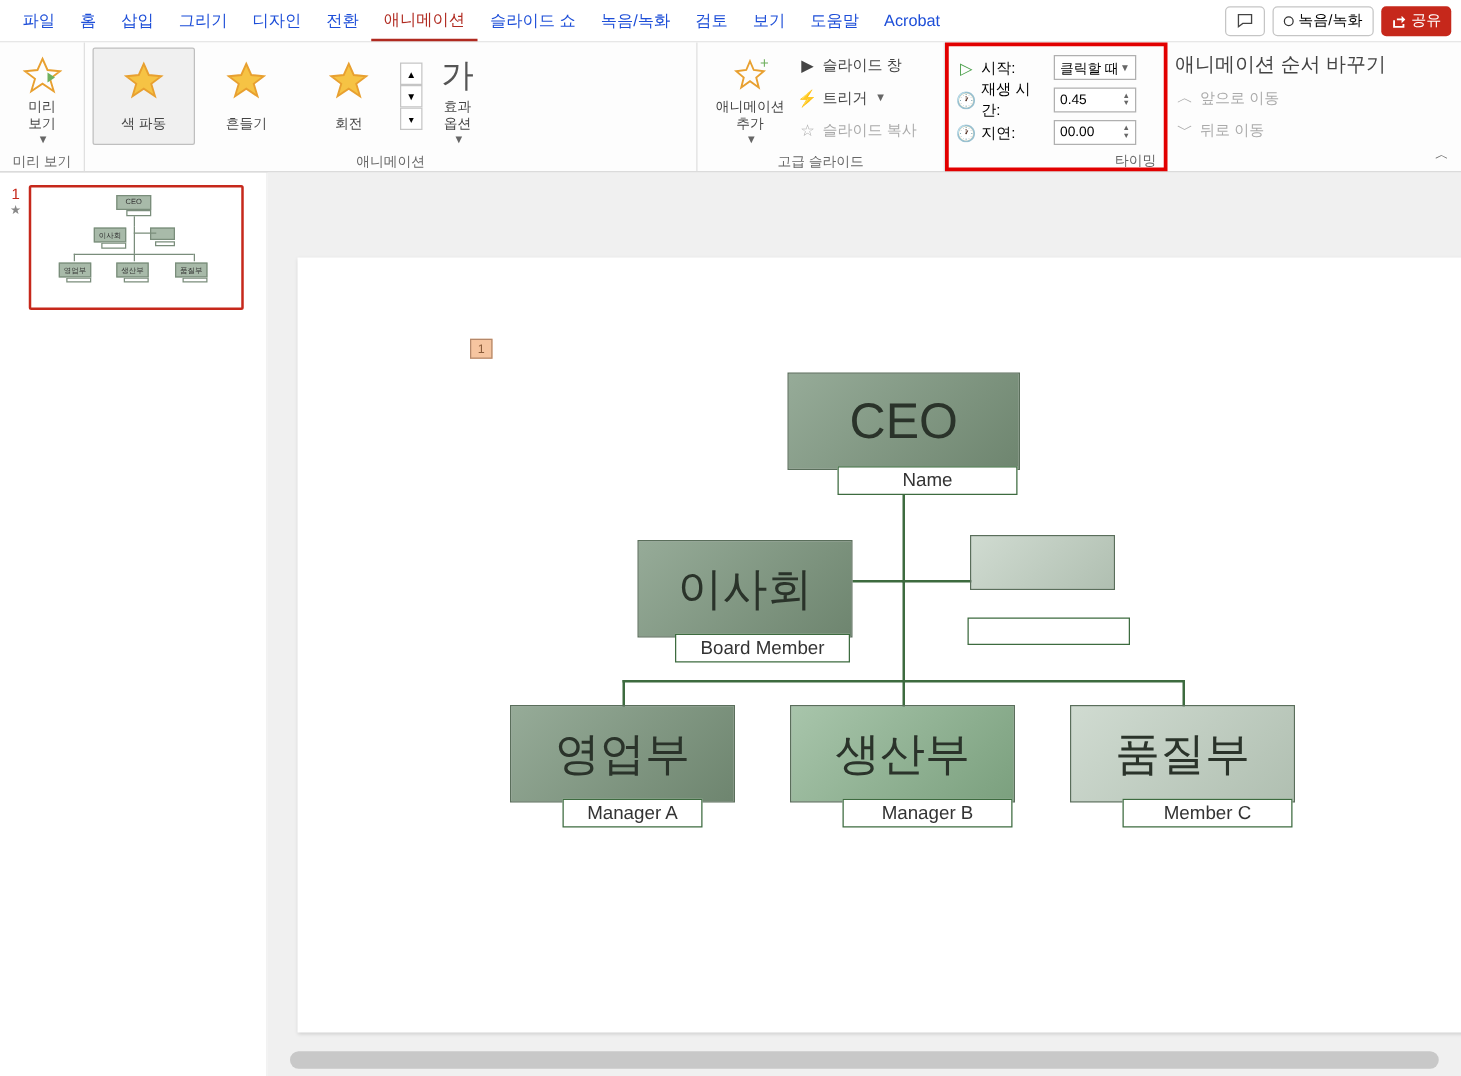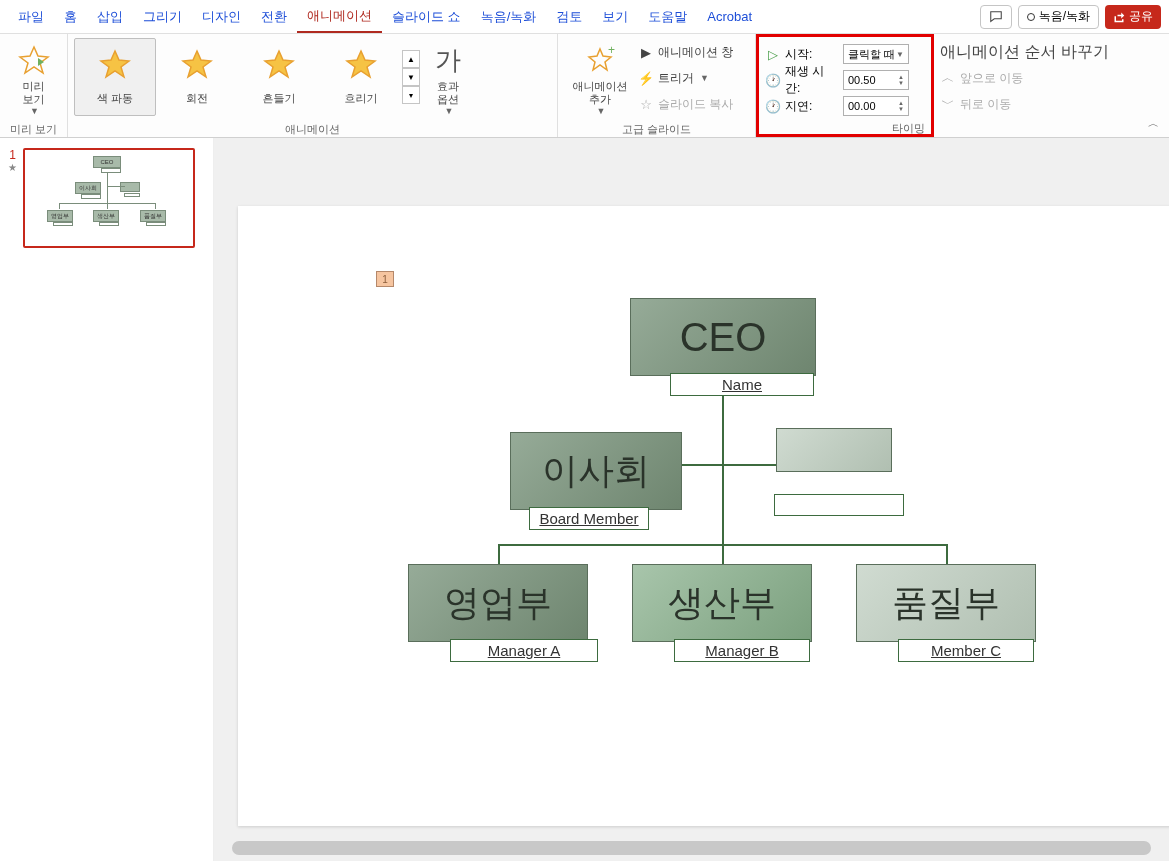--- a/index.html
+++ b/index.html
@@ -57,21 +57,21 @@
     .slide-thumb { width: 172px; height: 100px; border: 2px solid #c6281b; border-radius: 2px; background: #fff; position: relative; padding: 8px; }
     
     .canvas-area { flex: 1; background: #f0f0f0; position: relative; overflow: hidden; }
     .slide-canvas { position: absolute; left: 24px; top: 68px; width: 960px; height: 620px; background: #fff; box-shadow: 0 1px 3px rgba(0,0,0,0.15); }
     .hscroll { position: absolute; left: 18px; right: 18px; bottom: 6px; height: 14px; background: #ececec; border-radius: 7px; }
     .hscroll-thumb { position: absolute; left: 0; top: 0; width: 100%; height: 100%; background: #c8c8c8; border-radius: 7px; }
     
     
     .node { position: absolute; }
     .node-box { background: linear-gradient(135deg, #96ab98 0%, #6e856f 100%); border: 1px solid #5a6e5b; display: flex; align-items: center; justify-content: center; font-weight: 300; color: #2a332a; }
-    .node-sub { background: #fff; border: 1px solid #3d6b3f; font-size: 15px; display: flex; align-items: center; justify-content: center; padding: 2px 8px; color: #333; text-decoration: underline; }
+    .node-sub { background: #fff; border: 1px solid #3d6b3f; font-size: 15px; display: flex; align-items: center; justify-content: center; padding: 2px 8px; color: #333; }
     .connector { position: absolute; background: #3d6b3f; }
     
     .anim-badge { position: absolute; left: 138px; top: 65px; width: 18px; height: 16px; background: #f6c5a0; border: 1px solid #b5886a; font-size: 10px; display: flex; align-items: center; justify-content: center; color: #8a5c3a; }
     
     
     .mini-node { position: absolute; background: #a8baa9; border: 1px solid #7a8d7b; font-size: 6px; display: flex; align-items: center; justify-content: center; color: #333; }
     .mini-sub { position: absolute; background: #fff; border: 0.5px solid #7a8d7b; }
     .mini-conn { position: absolute; background: #7a8d7b; }
     
     .star-svg { fill: none; stroke: #e8a030; stroke-width: 1.5; }
@@ -142,33 +142,27 @@
         <div class="anim-item selected">
           <div class="anim-icon"><svg width="32" height="32" viewBox="0 0 32 32">
                 <polygon class="star-svg filled" points="16,3 20,12 30,13 22,19 25,29 16,23 7,29 10,19 2,13 12,12"></polygon>
               </svg></div>
           <div class="anim-label">색 파동</div>
         </div>
         <div class="anim-item">
           <div class="anim-icon"><svg width="32" height="32" viewBox="0 0 32 32">
                 <polygon class="star-svg filled" points="16,3 20,12 30,13 22,19 25,29 16,23 7,29 10,19 2,13 12,12"></polygon>
               </svg></div>
-          <div class="anim-label">회전</div>
+          <div class="anim-label">흔들기</div>
         </div>
         <div class="anim-item">
           <div class="anim-icon"><svg width="32" height="32" viewBox="0 0 32 32">
                 <polygon class="star-svg filled" points="16,3 20,12 30,13 22,19 25,29 16,23 7,29 10,19 2,13 12,12"></polygon>
               </svg></div>
-          <div class="anim-label">흔들기</div>
-        </div>
-        <div class="anim-item">
-          <div class="anim-icon"><svg width="32" height="32" viewBox="0 0 32 32">
-                <polygon class="star-svg filled" points="16,3 20,12 30,13 22,19 25,29 16,23 7,29 10,19 2,13 12,12"></polygon>
-              </svg></div>
-          <div class="anim-label">흐리기</div>
+          <div class="anim-label">회전</div>
         </div>
         <div class="gallery-scroll">
           <div class="sbtn">▲</div>
           <div class="sbtn">▼</div>
           <div class="sbtn">▾</div>
         </div>
       </div>
       <div class="big-btn" style="width:52px">
         <div class="big-icon" style="font-size:26px;color:#555">가</div>
         <div class="big-label" style="white-space:pre-line">효과
@@ -188,21 +182,21 @@
               <text x="24" y="10" font-size="12" fill="#6fb05e">+</text>
             </svg>
         </div>
         <div class="big-label" style="white-space:pre-line">애니메이션
 추가</div>
         <span class="chevron-down">▼</span>
       </div>
       <div style="display:flex;flex-direction:column;gap:2px;padding-top:2px">
         <div class="small-row">
           <span class="small-icon">▶</span>
-          <span>애니메이션 창</span>
+          <span>슬라이드 창</span>
         </div>
         <div class="small-row">
           <span class="small-icon" style="color:#e8a030">⚡</span>
           <span>트리거</span>
           <span class="chevron-down">▼</span>
         </div>
         <div class="small-row disabled">
           <span class="small-icon">☆</span>
           <span>슬라이드 복사</span>
         </div>
@@ -222,21 +216,21 @@
           <span>클릭할 때</span>
           <span class="select-carrot">▼</span>
         </div>
       </div>
       <div class="timing-row">
         <div class="tlabel">
           <span class="small-icon">🕐</span>
           <span>재생 시간:</span>
         </div>
         <div class="timing-input">
-          <span>00.50</span>
+          <span>0.45</span>
           <span class="spinner">
               <span>▲</span>
               <span>▼</span>
             </span>
         </div>
       </div>
       <div class="timing-row">
         <div class="tlabel">
           <span class="small-icon" style="color:#c05050">🕐</span>
           <span>지연:</span>
@@ -316,31 +310,31 @@
       <div class="connector" style="left:484px;top:338px;width:2px;height:22px"></div>
       <div class="connector" style="left:708px;top:338px;width:2px;height:22px"></div>
 
       <div class="node" style="left:392px;top:92px">
         <div class="node-box" style="width:186px;height:78px;font-size:40px">CEO</div>
         <div class="node-sub" style="width:144px;margin-left:40px;margin-top:-3px">Name</div>
       </div>
 
       <div class="node" style="left:272px;top:226px">
         <div class="node-box" style="width:172px;height:78px;font-size:36px">이사회</div>
-        <div class="node-sub" style="width:120px;margin-left:19px;margin-top:-3px">Board Member</div>
+        <div class="node-sub" style="width:140px;margin-left:30px;margin-top:-3px">Board Member</div>
       </div>
 
       <div class="node" style="left:538px;top:222px">
         <div class="node-box node-box-light" style="width:116px;height:44px"></div>
         <div class="node-sub" style="width:130px;height:22px;margin-left:-2px;margin-top:22px"></div>
       </div>
 
       <div class="node" style="left:170px;top:358px">
         <div class="node-box" style="width:180px;height:78px;font-size:36px">영업부</div>
-        <div class="node-sub" style="width:148px;margin-left:42px;margin-top:-3px">Manager A</div>
+        <div class="node-sub" style="width:112px;margin-left:42px;margin-top:-3px">Manager A</div>
       </div>
 
       <div class="node" style="left:394px;top:358px">
         <div class="node-box node-box-med" style="width:180px;height:78px;font-size:36px">생산부</div>
         <div class="node-sub" style="width:136px;margin-left:42px;margin-top:-3px">Manager B</div>
       </div>
 
       <div class="node" style="left:618px;top:358px">
         <div class="node-box node-box-light" style="width:180px;height:78px;font-size:36px">품질부</div>
         <div class="node-sub" style="width:136px;margin-left:42px;margin-top:-3px">Member C</div>

